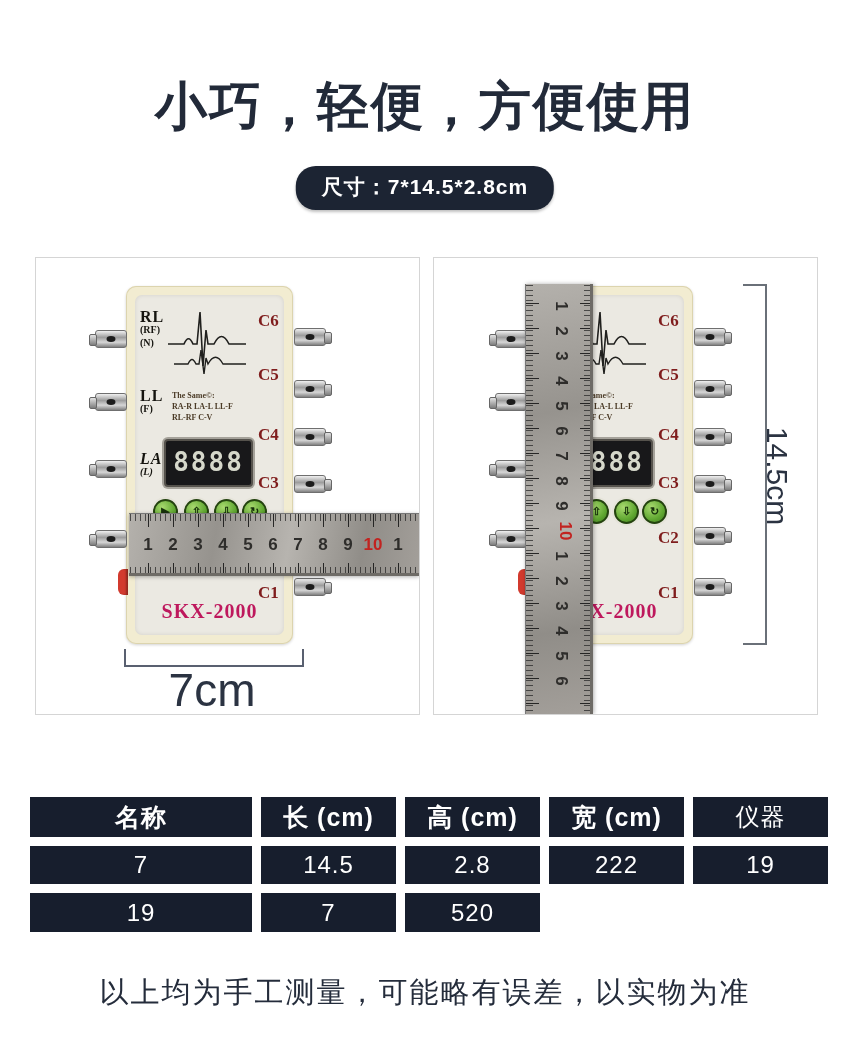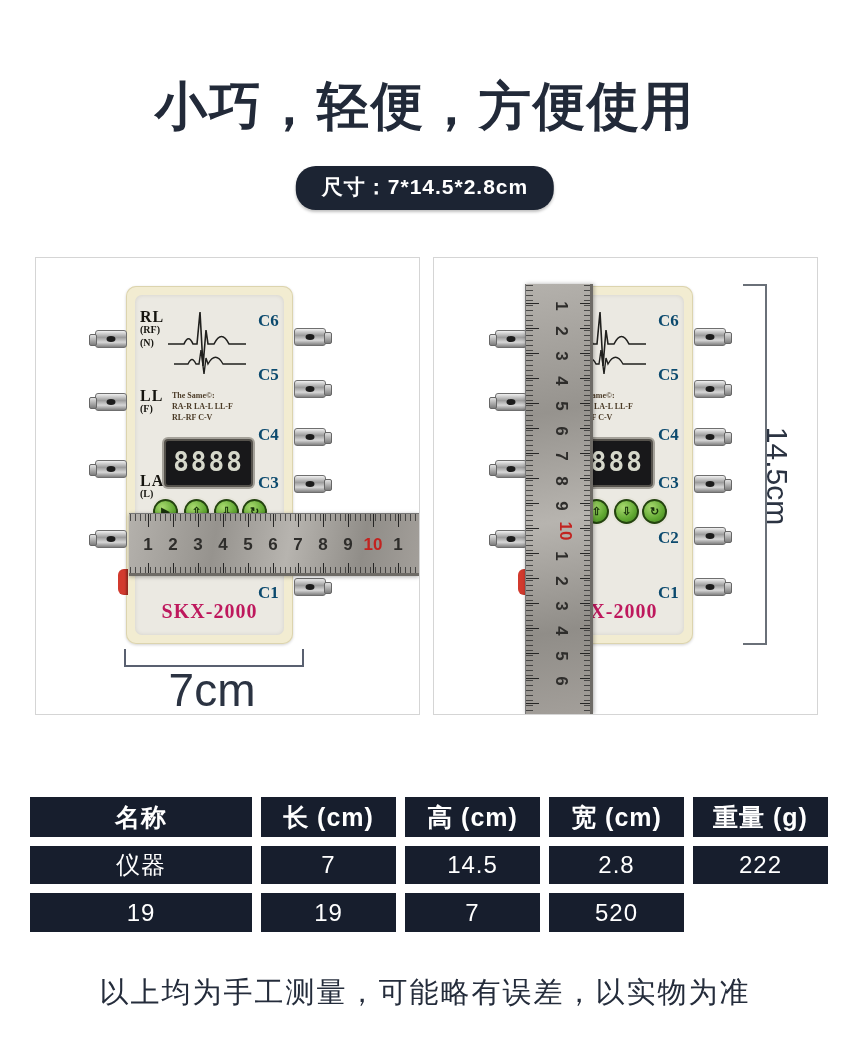--- a/index.html
+++ b/index.html
@@ -25,26 +25,26 @@
   #panel-right .device-slot{left:92px;top:28px;}
 
   
   .device{position:relative;width:100%;height:100%;background:#f2ecd1;border-radius:10px;
           box-shadow:inset 0 0 0 1px #dcd4ae, 0 1px 3px rgba(0,0,0,.18);}
   .face{position:absolute;inset:9px;background:#ebe9e2;border-radius:7px;
         box-shadow:inset 0 0 4px rgba(0,0,0,.10);}
   .lead{position:absolute;font-family:"Liberation Serif",serif;color:#15140f;line-height:13px;}
   .lead-rl{left:14px;top:24px;}
   .lead-ll{left:14px;top:103px;}
-  .lead-la{left:14px;top:188px;}
+  .lead-la{left:14px;top:166px;font-style:italic;}
   .lead-main{display:block;font-size:16px;font-weight:700;letter-spacing:1px;}
   .lead-sub{display:block;font-size:10px;font-weight:700;}
   .ecg{position:absolute;left:40px;top:22px;}
   .clabel{position:absolute;left:132px;font-family:"Liberation Serif",serif;
-          font-size:17px;font-weight:700;color:#0c4a6e;}
+          font-size:17px;font-weight:700;color:#7f1d1d;}
   .c0{top:25px;}.c1{top:79px;}.c2{top:139px;}.c3{top:187px;}.c4{top:242px;}.c5{top:297px;}
   .legend{position:absolute;left:46px;top:104px;font-family:"Liberation Serif",serif;
           font-size:8px;font-weight:700;color:#4a3a26;line-height:11px;white-space:nowrap;}
   .legend span{display:block;}
   .display{position:absolute;left:38px;top:153px;width:85px;height:44px;background:#18181a;
            border:2px solid #55524c;border-radius:4px;box-shadow:0 0 0 2px #a5a29a;
            display:flex;align-items:center;justify-content:center;}
   .display span{font-family:"DejaVu Sans Mono",monospace;font-size:26px;font-weight:700;
                 color:#d6d8cb;letter-spacing:2px;margin-top:-2px;}
   .btn{position:absolute;top:213px;width:21px;height:21px;border-radius:50%;
@@ -292,21 +292,20 @@
     </div>
     <div class="bracket-v"></div>
     <div class="caption-h">14.5cm</div>
   </div>
 
   <div class="spec-table">
     <div class="cell head">名称</div>
     <div class="cell head">长 (cm)</div>
     <div class="cell head">高 (cm)</div>
     <div class="cell head">宽 (cm)</div>
-    <div class="cell head">重量 (g)</div>
 
     <div class="cell">仪器</div>
     <div class="cell">7</div>
     <div class="cell">14.5</div>
     <div class="cell">2.8</div>
     <div class="cell">222</div>
 
     <div class="cell">19</div>
     <div class="cell">19</div>
     <div class="cell">7</div>

